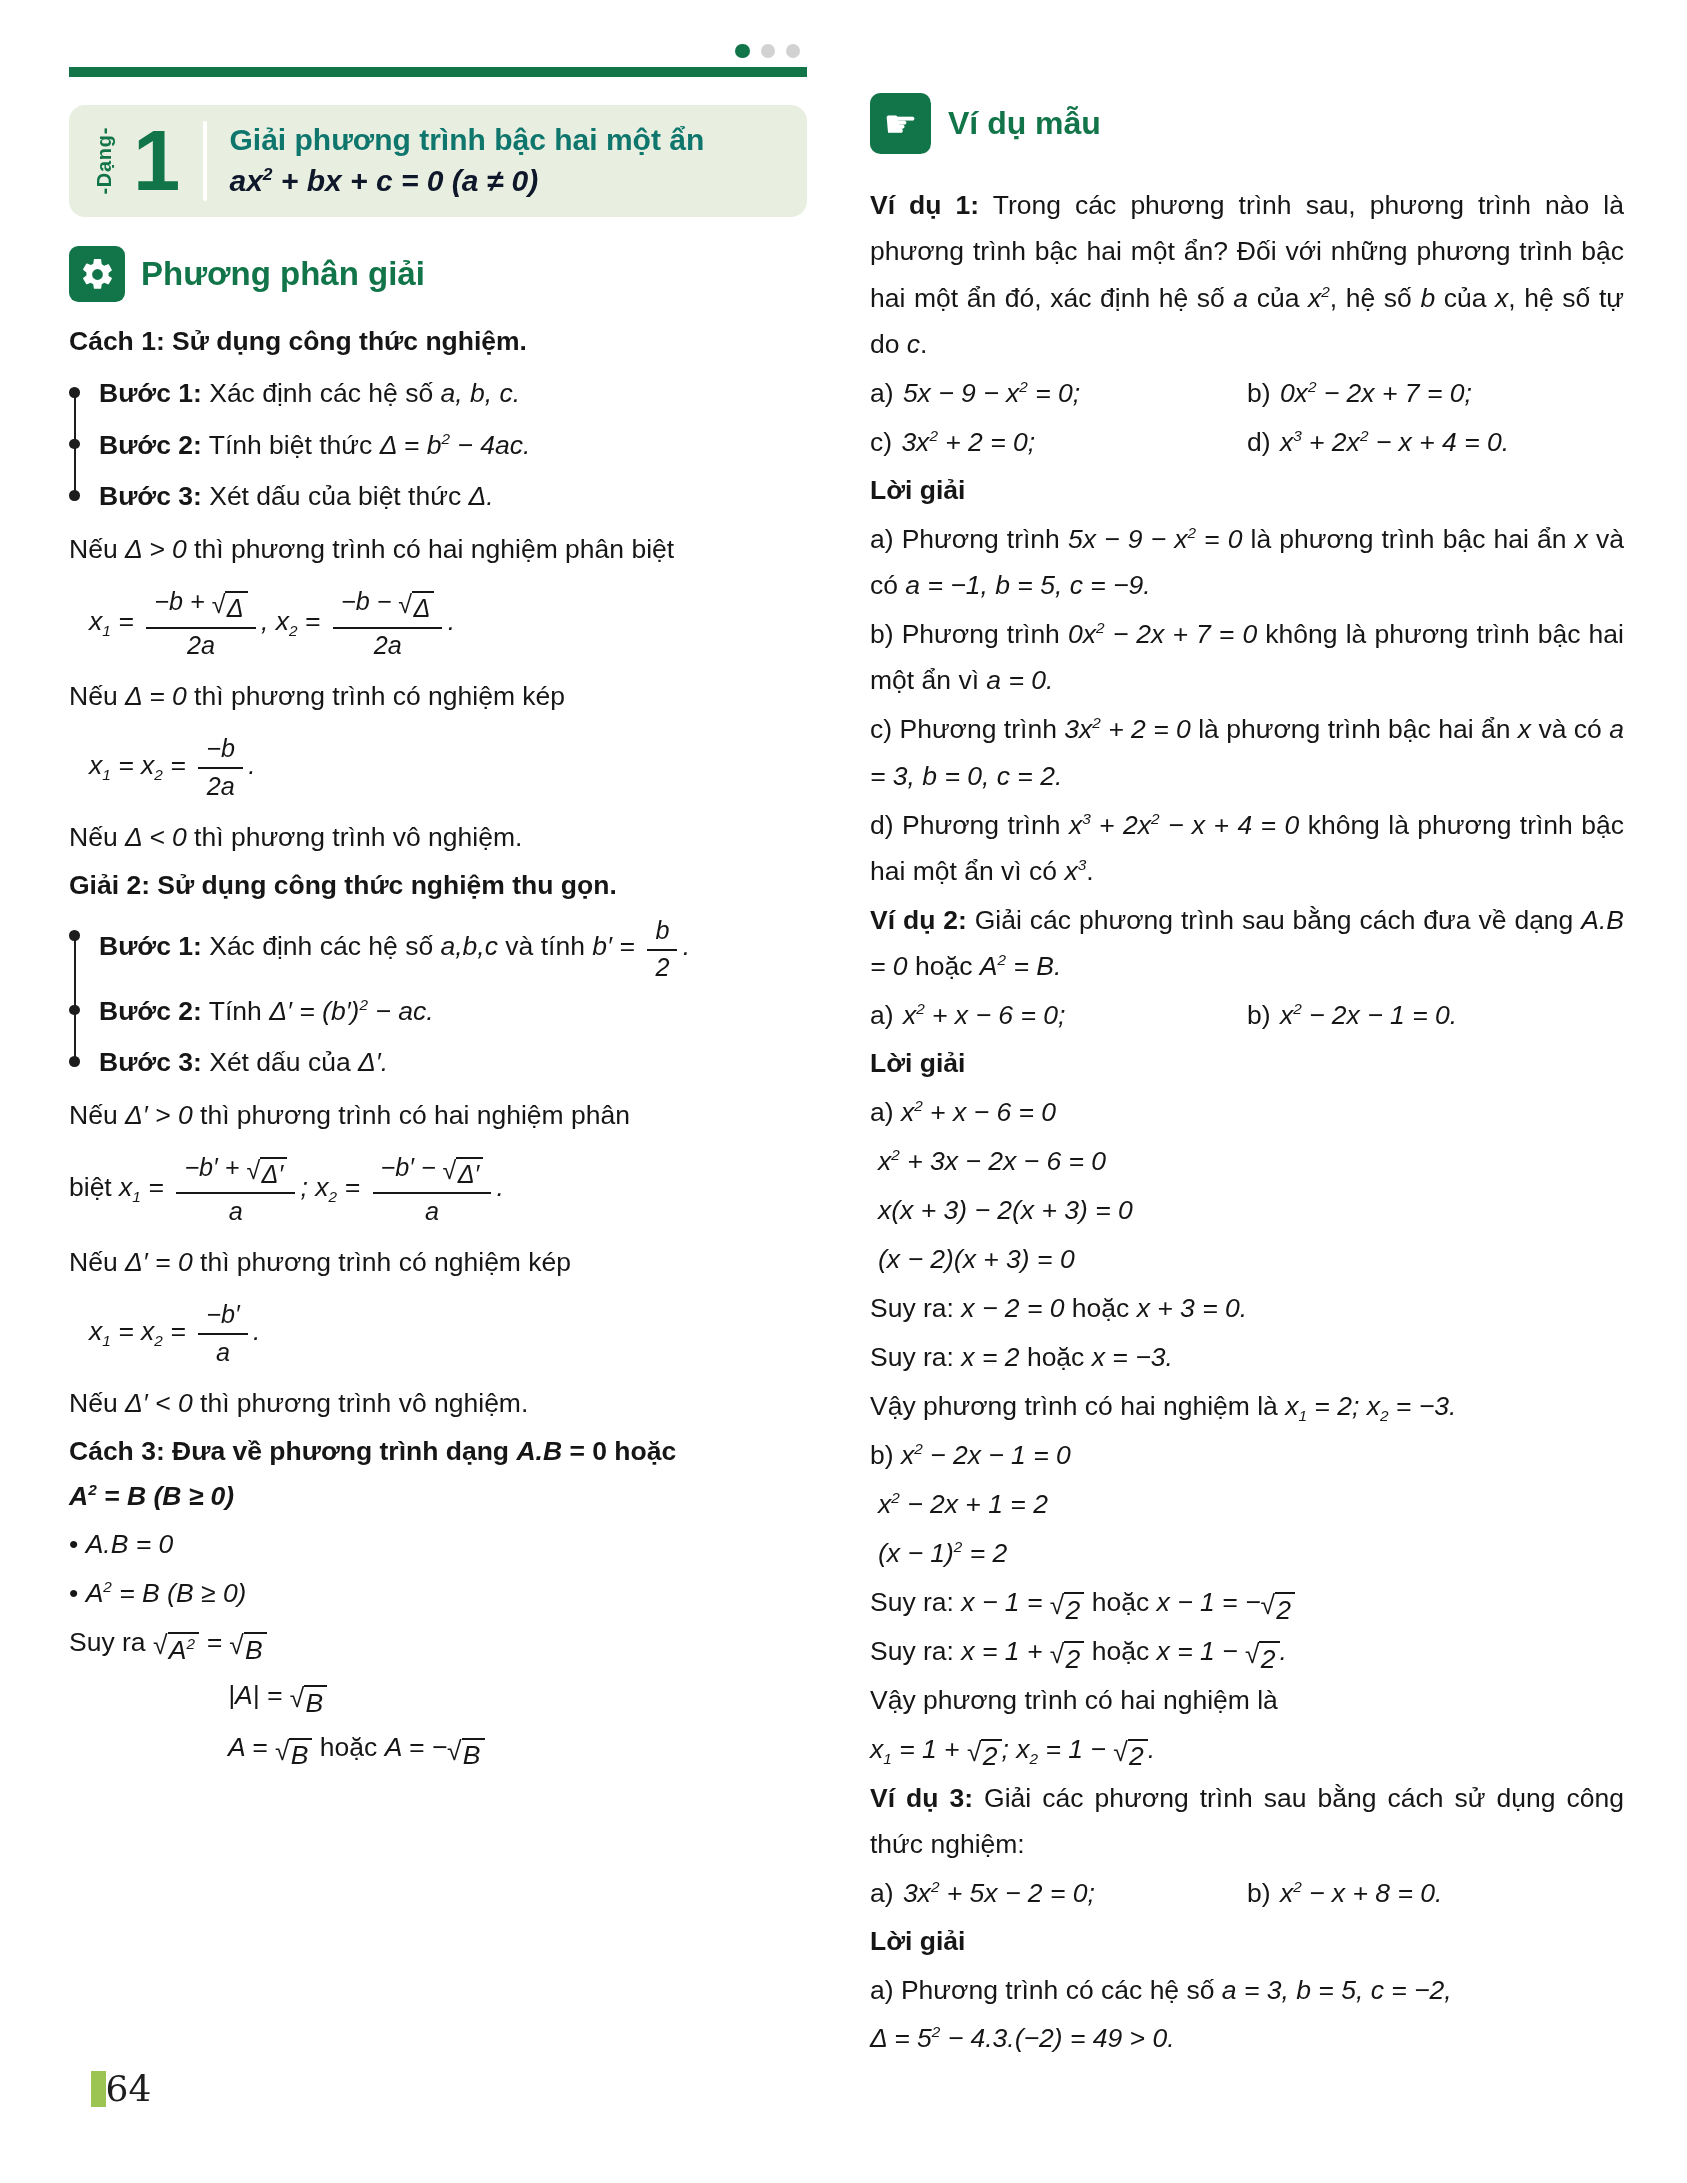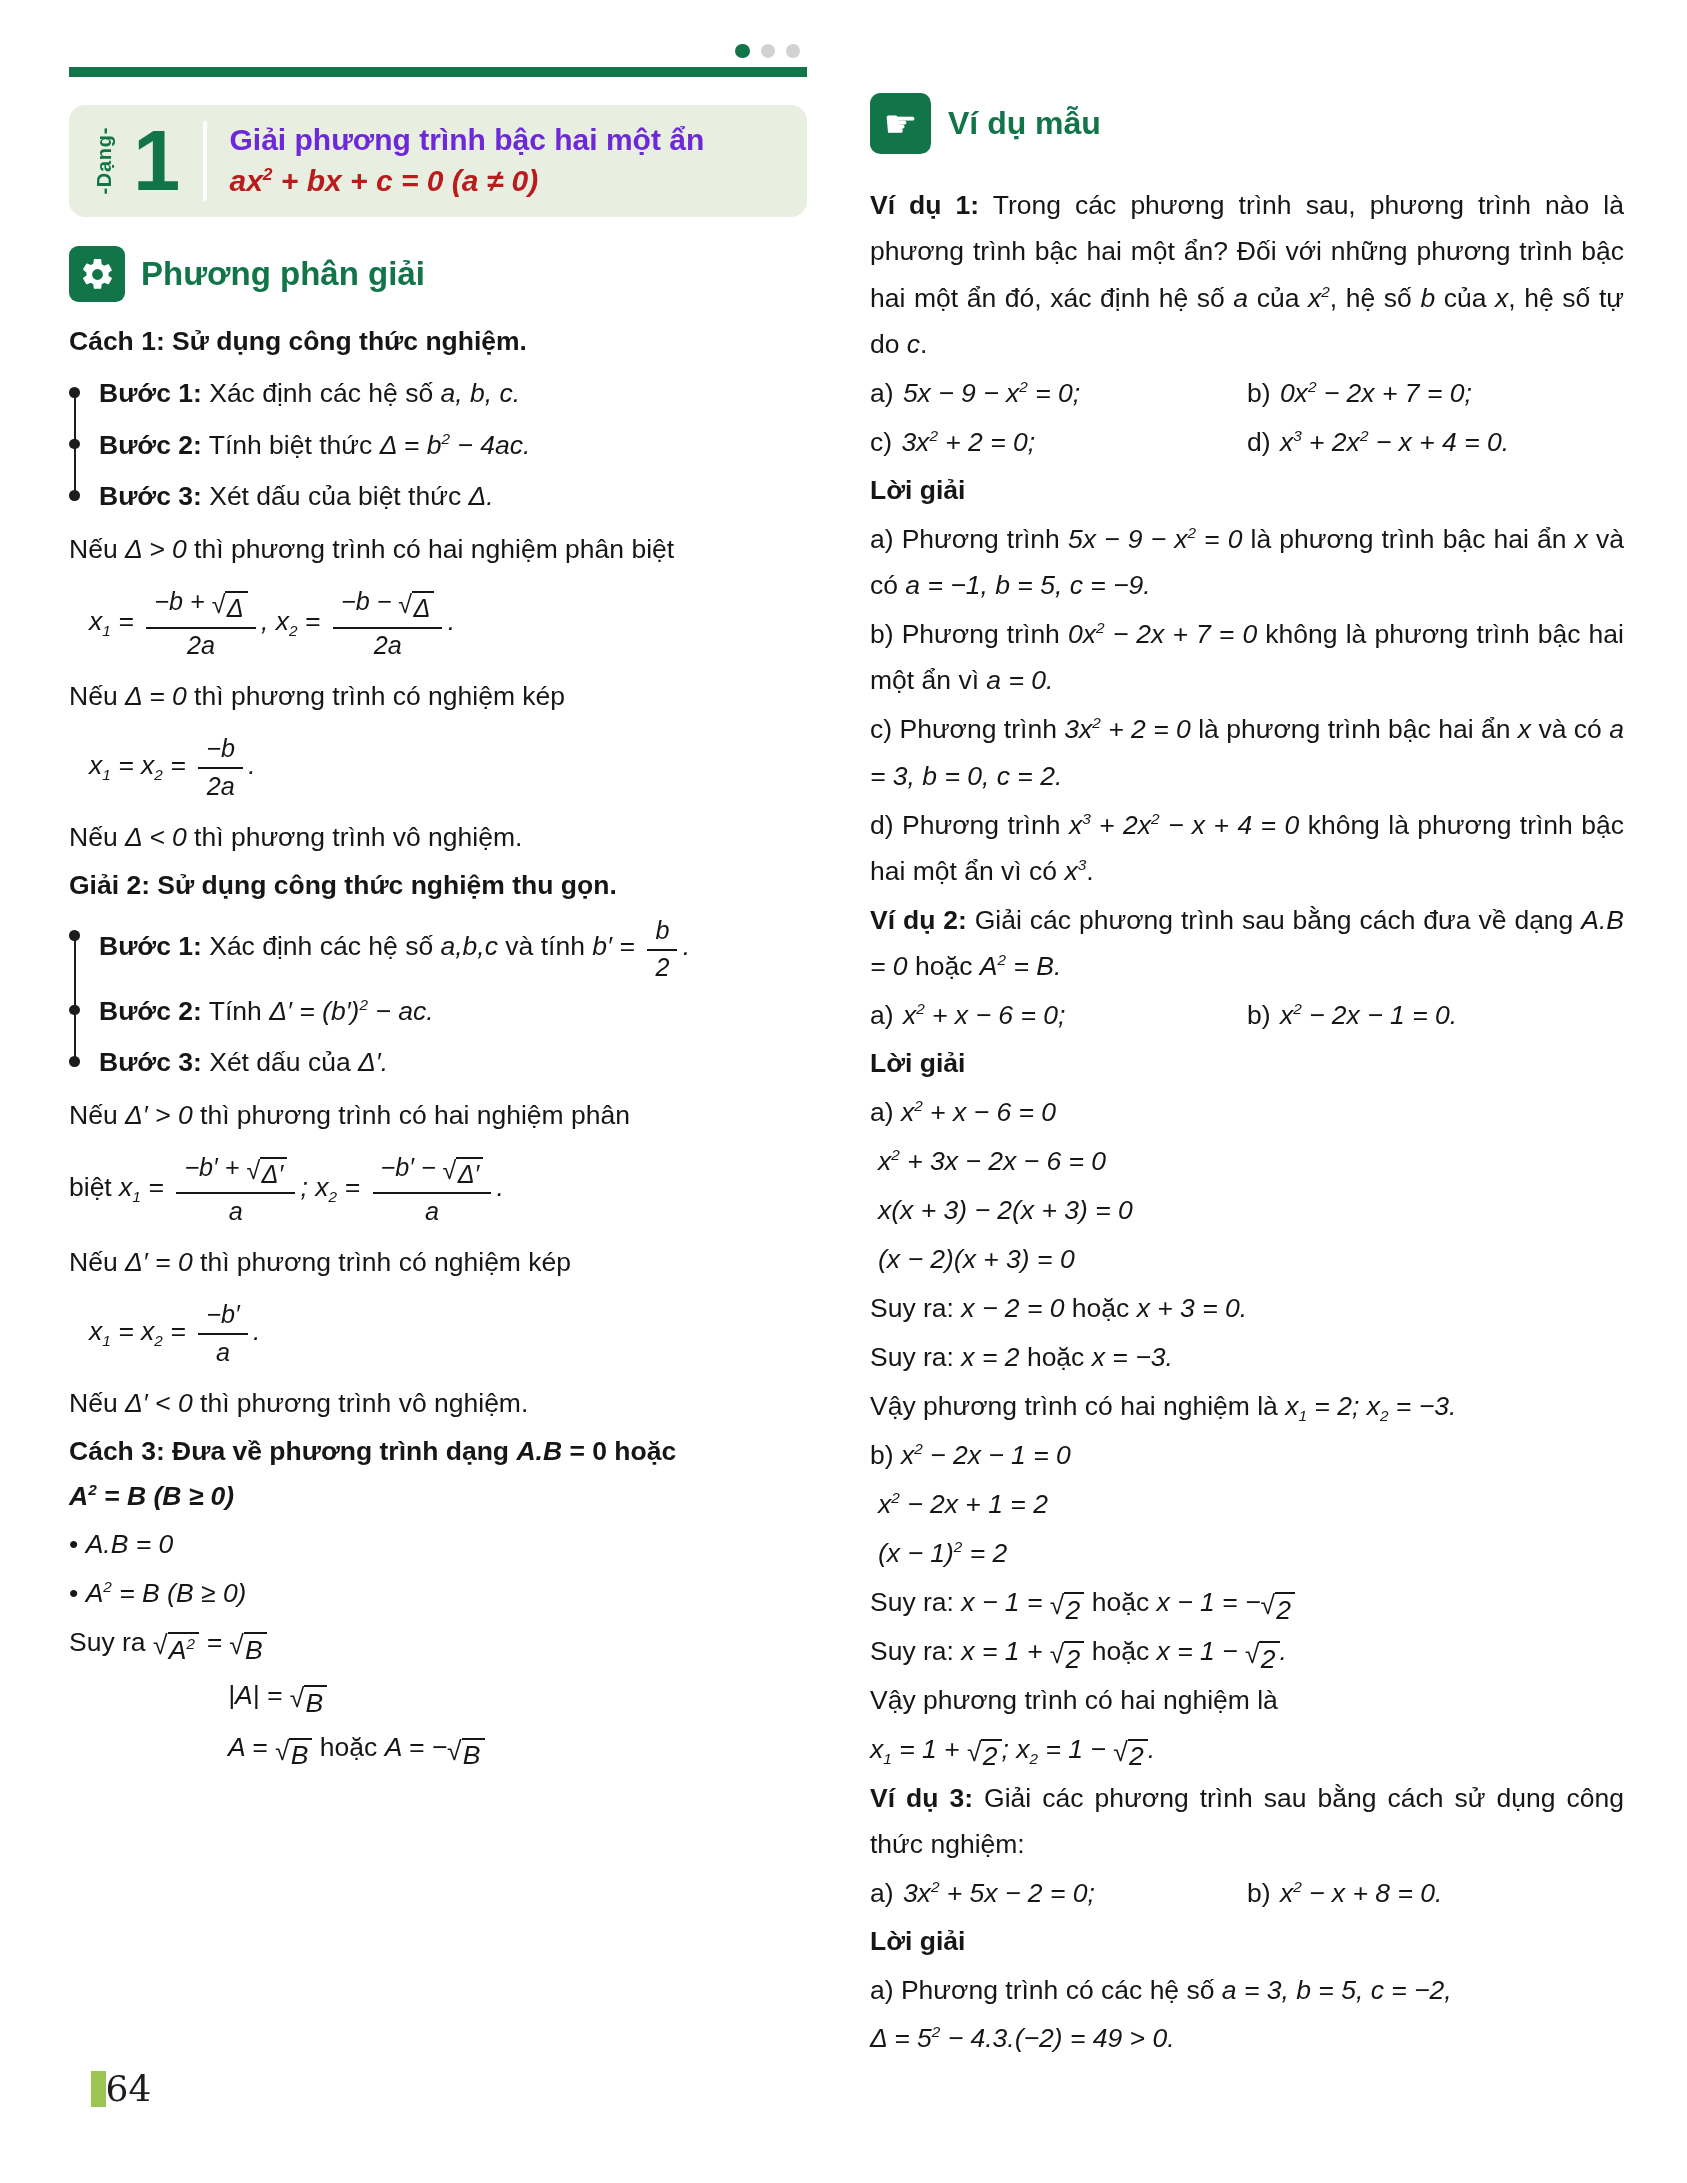--- a/index.html
+++ b/index.html
@@ -24,22 +24,22 @@
     background:#e8efe0;border-radius:16px;padding:16px 24px;
     display:flex;align-items:center;gap:17px;margin:0 0 29px 0;
   }
   .dang-side{
     writing-mode:vertical-rl;transform:rotate(180deg);
     color:#127549;font-weight:bold;font-size:20px;letter-spacing:0.7px;
   }
   .dang-num{font-size:85px;font-weight:bold;color:#127549;line-height:0.95;}
   .dang-div{width:4.6px;align-self:stretch;background:#ffffff;border-radius:2.6px;margin:0 5.3px;}
   .dang-text{display:flex;flex-direction:column;gap:6.6px;}
-  .dang-l1{color:#6d28d9;font-weight:bold;font-size:30px;line-height:1.15;}
-  .dang-l2{color:#b91c1c;font-weight:bold;font-style:italic;font-size:30px;line-height:1.15;}
+  .dang-l1{color:#0f766e;font-weight:bold;font-size:30px;line-height:1.15;}
+  .dang-l2{color:#0f172a;font-weight:bold;font-style:italic;font-size:30px;line-height:1.15;}
 
   .method-head{display:flex;align-items:center;gap:16px;margin:0 0 17px 0;}
   .method-icon{
     width:56px;height:56px;background:#127549;border-radius:9.3px;flex:0 0 auto;
     display:flex;align-items:center;justify-content:center;
   }
   .method-label{color:#127549;font-weight:bold;font-size:33px;}
 
   
   .right-col{position:absolute;left:870px;top:93px;width:754px;}

